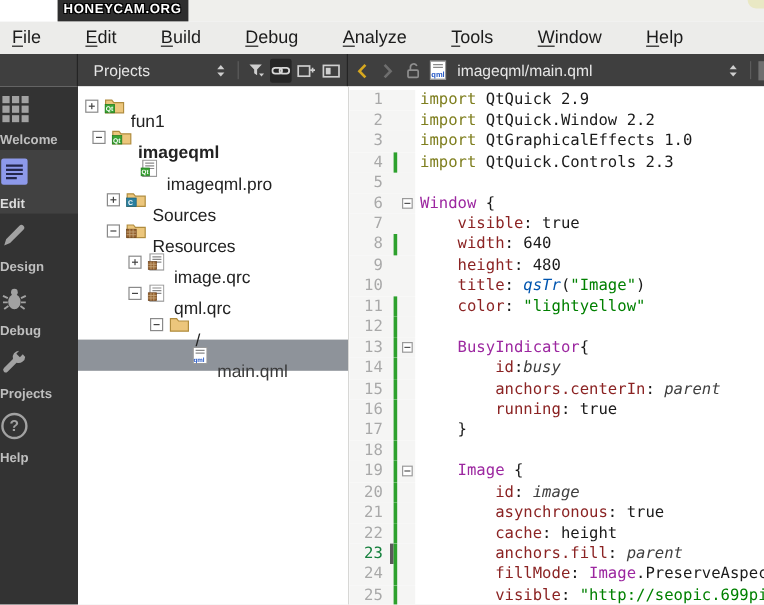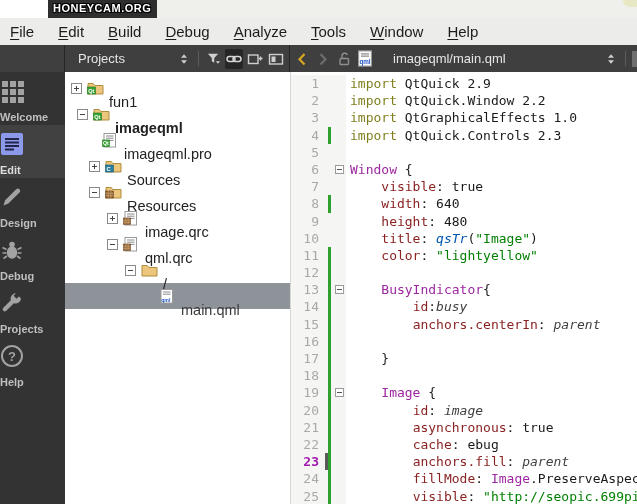--- a/index.html
+++ b/index.html
@@ -10,36 +10,36 @@
   
   .top-strip { position:absolute; left:0; top:0; width:637px; height:18px; background:#efefec;margin-left:48px; }
   .wm-box { position:absolute; left:0; top:0; height:18px; padding:2px 6px 0 5px; background:#2e2e2e;
             color:#fff; font-size:11px; font-weight:bold; letter-spacing:.5px;
             text-shadow:1px 1px 0 #000, -1px 1px 0 #000, 1px -1px 0 #000, -1px -1px 0 #000; }
   .yellow-blob { position:absolute; left:575px; top:0; width:52px; height:7px; background:#e9e8c4;
                  border-radius:0 0 7px 7px; }
 
   
   .menu-bar { position:absolute; left:0; top:18px; width:637px; height:27px; background:#ececea;
-              display:flex; align-items:center; padding-left:10px; gap:24px; }
+              display:flex; align-items:center; padding-left:10px; gap:37px; }
   .menu-item { font-size:15px; color:#1c1c1c; cursor:default; white-space:nowrap; }
   .menu-item .u { text-decoration:underline; text-underline-offset:2px; }
 
   
   .hdr { position:absolute; left:0; top:45px; width:637px; height:27px; background:#3f3f3f; display:flex; }
   .hdr-left { width:65px; border-right:1px solid #242424; }
   .hdr-projects { width:225px; display:flex; align-items:center; padding:0 4px 0 13px;
                   border-right:1px solid #242424; }
   .hdr-title { color:#e6e6e6; font-size:13px; }
   .hdr-icons { margin-left:auto; display:flex; align-items:center; gap:3px; }
   .hbtn { width:18px; height:20px; display:flex; align-items:center; justify-content:center; border-radius:2px; }
   .hbtn.pressed { background:#262626; }
   .vsep { width:1px; height:15px; background:#5c5c5c; margin:0 2px; }
   .hdr-editor { flex:1; display:flex; align-items:center; padding-left:3px; gap:3px; overflow:hidden; }
-  .file-path { color:#e6e6e6; font-size:13px; margin-left:16px; white-space:nowrap; }
+  .file-path { color:#e6e6e6; font-size:13px; margin-left:4px; white-space:nowrap; }
   .edge-sliver { width:5px; height:16px; background:#6f6f6f; margin-left:1px; }
 
   
   .mode-bar { position:absolute; left:0; top:72px; width:65px; height:432px; background:#333333; }
   .mode-item { height:53px; display:flex; flex-direction:column; align-items:flex-start;
                justify-content:center; gap:4px; padding-top:4px; }
   .mode-item.selected { background:#414141; }
   .mode-label { font-size:11px; font-weight:bold; color:#bfbfbf; }
   .mode-item.selected .mode-label { color:#dcdcdc; }
 
@@ -58,21 +58,21 @@
   .expander::before { left:2px; right:2px; top:4px; height:1px; }
   .expander.plus::after { top:2px; bottom:2px; left:4px; width:1px; }
   .ticon { width:17px; height:15px; flex:0 0 17px; display:flex; align-items:center; }
 
   
   .editor { position:absolute; left:291px; top:72px; width:346px; height:432px; background:#fff;
             font-family:"DejaVu Sans Mono", monospace; font-size:13px; overflow:hidden; padding-top:3px; }
   .cl { display:flex; height:17.2px; line-height:17.2px; }
   .gut { display:flex; background:#f5f5f4; flex:0 0 55px; }
   .ln { width:34px; text-align:right; padding-right:6px; color:#a9a9a9; }
-  .cl.cur .ln { color:#a21caf; font-weight:bold; }
+  .cl.cur .ln { color:#15803d; font-weight:normal; }
   .bars { width:8px; display:flex; }
   .dbar { width:3px; height:100%; background:transparent; }
   .cl.cur .dbar { background:#5a5a5a; }
   .gbar { width:3px; height:100%; background:transparent; }
   .cl.changed .gbar { background:#2da12d; }
   .foldc { width:13px; display:flex; align-items:center; justify-content:center; }
   .foldbox { width:9px; height:9px; border:1px solid #9a9a9a; background:#fff; position:relative; }
   .foldbox::before { content:""; position:absolute; left:1px; right:1px; top:3px; height:1px; background:#555; }
   .code { white-space:pre; color:#1a1a1a; padding-left:4px; }
   .tk-k { color:#7f7f1f; }
@@ -248,21 +248,21 @@
         <span class="expander minus"></span>
         <span class="ticon">
           <svg width="17" height="14" viewBox="0 0 17 14">
             <path d="M1 2.5h5.2l1.6 2H16v8.5H1z" fill="#ecc67c" stroke="#b08c3e"></path>
             <rect x="0.5" y="6" width="8" height="7" fill="#3aa335" stroke="#1d7a1d" stroke-width="0.6"></rect>
             <text x="1.2" y="11.8" font-size="5.6" font-weight="bold" fill="#fff" font-family="Liberation Sans, sans-serif">Qt</text>
           </svg>
         </span>
         <span class="lbl">imageqml</span>
       </div>
-      <div class="tree-row" style="padding-left: 21px;">
+      <div class="tree-row" style="padding-left: 36px;">
         <span class="expander none"></span>
         <span class="ticon">
           <svg width="14" height="15" viewBox="0 0 14 15">
             <rect x="2" y="0.5" width="11.5" height="13.5" fill="#fff" stroke="#9a9a9a"></rect>
             <path d="M4 3h7.5M4 5.2h7.5M4 7.4h7.5" stroke="#8a8a8a"></path>
             <rect x="0.5" y="7" width="7" height="6.5" fill="#3aa335" stroke="#1d7a1d" stroke-width="0.6"></rect>
             <text x="1" y="12.4" font-size="5.2" font-weight="bold" fill="#fff" font-family="Liberation Sans, sans-serif">Qt</text>
           </svg>
         </span>
         <span class="lbl">imageqml.pro</span>
@@ -507,20 +507,21 @@
       </div>
       <div class="cl changed">
         <span class="gut">
           <span class="ln">16</span>
           <span class="bars">
             <span class="dbar"></span>
             <span class="gbar"></span>
           </span>
           <span class="foldc"></span>
         </span>
+        <span class="code"><span>        </span><span class="tk-a">running</span><span>: true</span></span>
       </div>
       <div class="cl changed">
         <span class="gut">
           <span class="ln">17</span>
           <span class="bars">
             <span class="dbar"></span>
             <span class="gbar"></span>
           </span>
           <span class="foldc"></span>
         </span>
@@ -574,21 +575,21 @@
       </div>
       <div class="cl changed">
         <span class="gut">
           <span class="ln">22</span>
           <span class="bars">
             <span class="dbar"></span>
             <span class="gbar"></span>
           </span>
           <span class="foldc"></span>
         </span>
-        <span class="code"><span>        </span><span class="tk-a">cache</span><span>: ebug</span></span>
+        <span class="code"><span>        </span><span class="tk-a">cache</span><span>: height</span></span>
       </div>
       <div class="cl changed cur">
         <span class="gut">
           <span class="ln">23</span>
           <span class="bars">
             <span class="dbar"></span>
             <span class="gbar"></span>
           </span>
           <span class="foldc"></span>
         </span>

